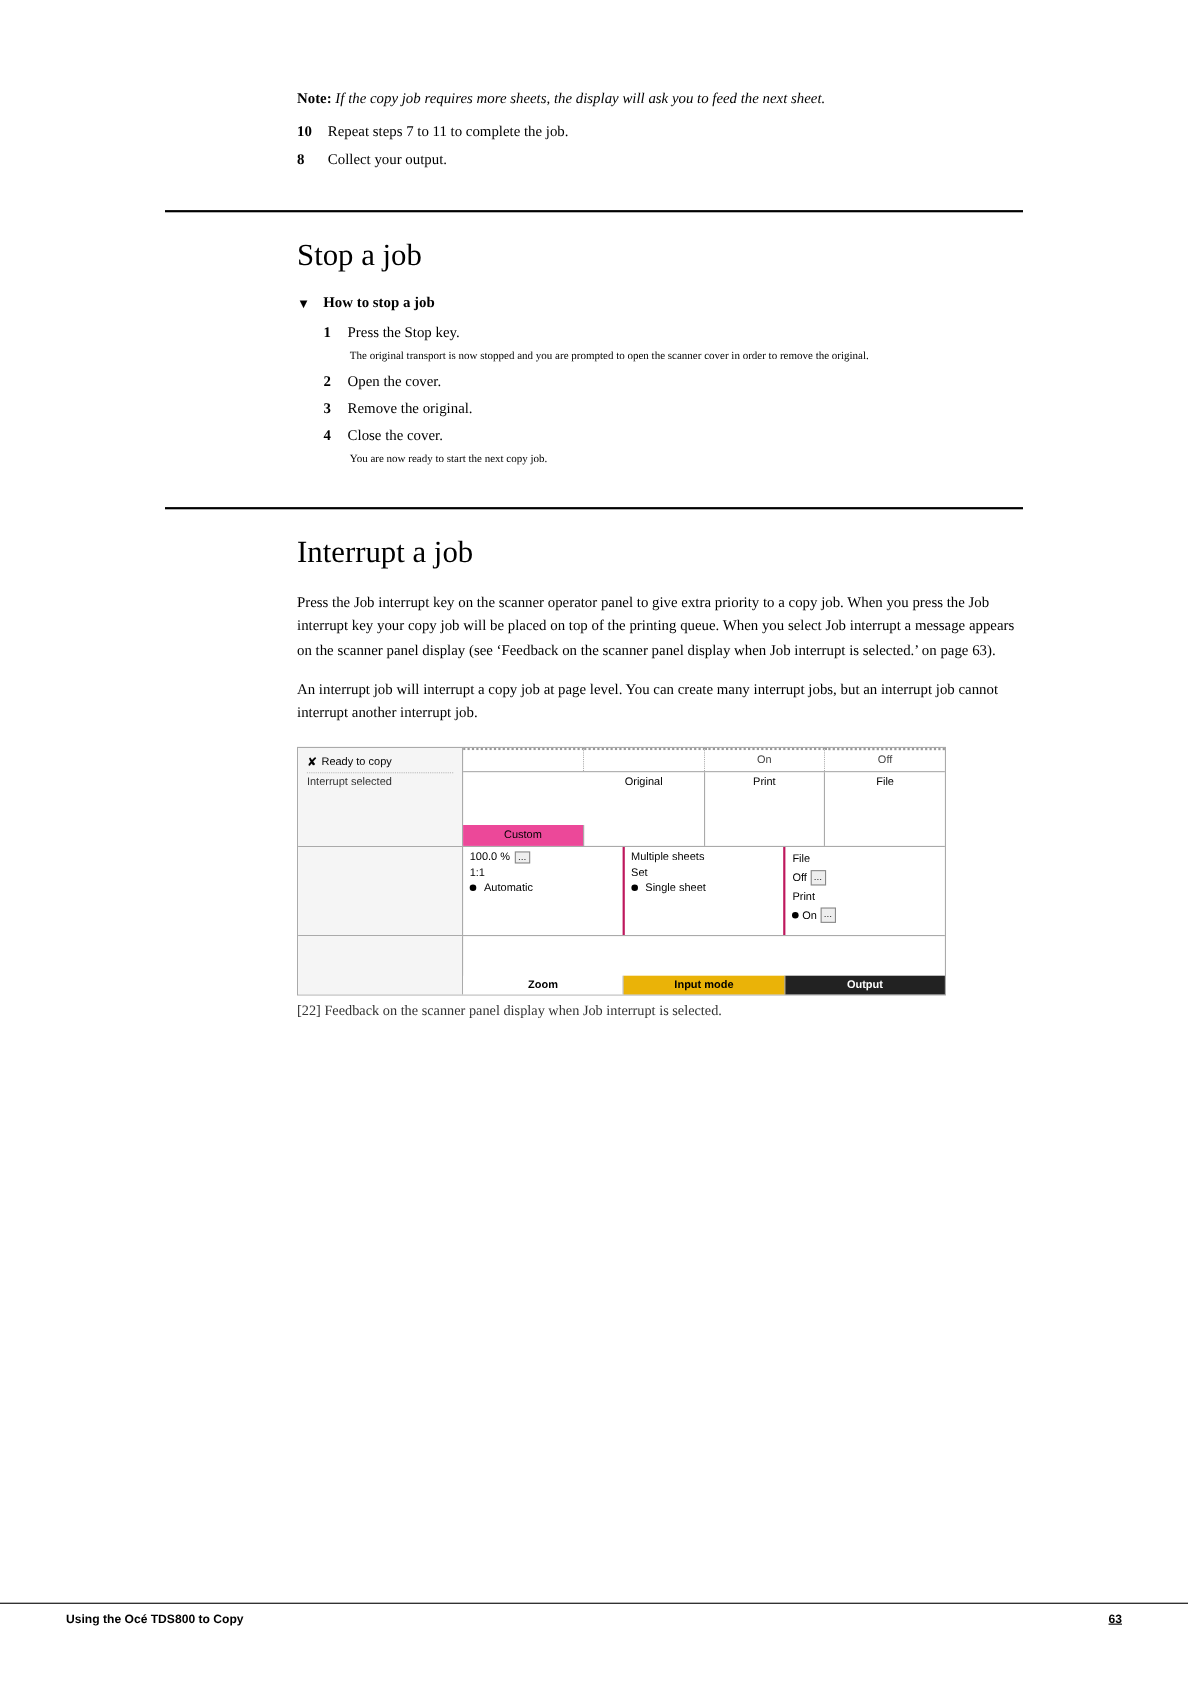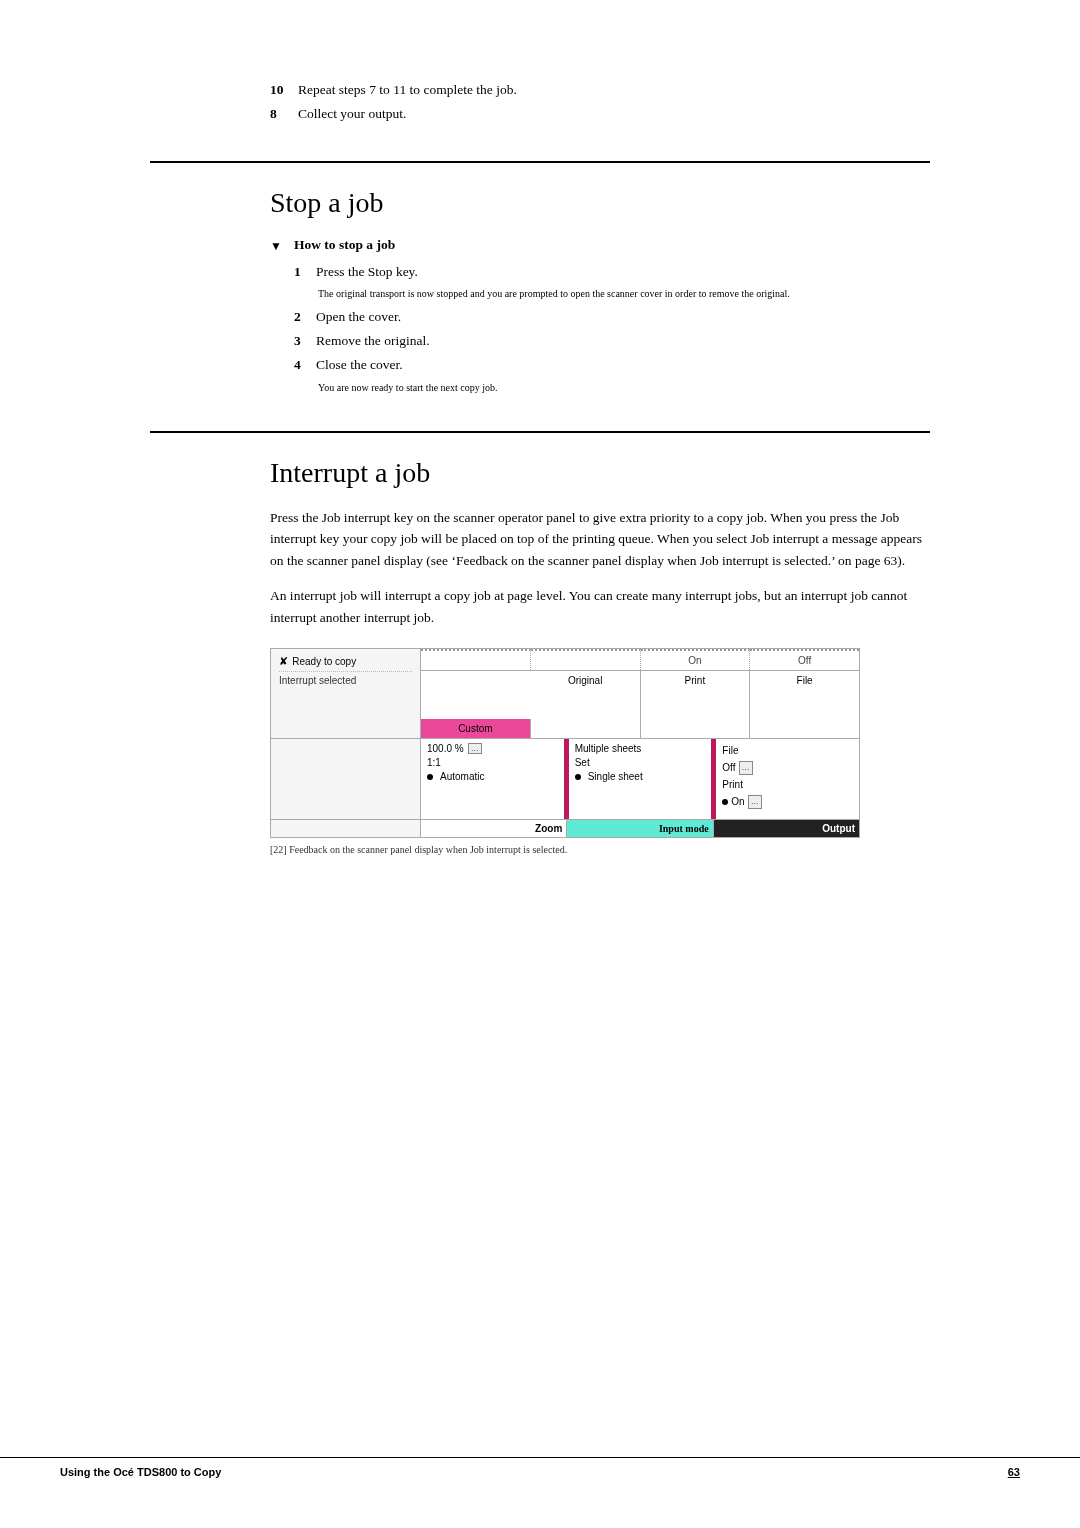--- a/index.html
+++ b/index.html
@@ -236,21 +236,21 @@
       min-height: 80px;
     }
 
     .diagram-sections {
       flex: 1;
       display: flex;
     }
 
     .diagram-section {
       flex: 1;
-      border-right: 5px solid #be185d;
+      border-right: 2px solid #be185d;
       padding: 4px 6px;
       font-size: 10px;
     }
 
     .diagram-section:last-child {
       border-right: none;
     }
 
     .diagram-section.zoom-section {}
     .diagram-section.input-section {}
@@ -285,33 +285,34 @@
       vertical-align: middle;
     }
 
     .section-footer {
       display: flex;
       border-top: 1px solid #aaa;
     }
 
     .section-footer-item {
       flex: 1;
-      text-align: right;
+      text-align: center;
       padding: 3px 4px;
       font-size: 10px;
       font-weight: bold;
       border-right: 1px solid #aaa;
+      margin-top: 36px;
     }
 
     .section-footer-item:last-child {
       border-right: none;
     }
 
     .section-footer-item.zoom-footer { background: #fff; }
-    .section-footer-item.input-footer { background: #5eead4; font-family: Liberation Serif, serif; }
+    .section-footer-item.input-footer { background: #eab308; }
     .section-footer-item.output-footer { background: #222; color: #fff; }
 
     .diagram-footer-left {
       width: 150px;
       border-right: 1px solid #aaa;
       background: #f5f5f5;
     }
 
     .output-list {
       font-size: 10px;
@@ -320,21 +321,21 @@
 
     .output-item {
       display: flex;
       align-items: center;
       margin-bottom: 2px;
     }
 
     
     .diagram-caption {
       margin-left: 120px;
-      font-size: 10px;
+      font-size: 13px;
       color: #333;
       margin-top: 4px;
       margin-bottom: 20px;
     }
 
     
     .page-footer {
       position: absolute;
       bottom: 50px;
       left: 0;
@@ -359,20 +360,26 @@
       font-family: Arial, Helvetica, sans-serif;
       text-decoration: underline;
     }
   </style>
 </head>
 <body>
 
 <div class="page">
 
   <div class="content-area">
+    <div class="note-block">
+      <p class="note-text">
+        <strong>Note:</strong>
+        <em>If the copy job requires more sheets, the display will ask you to feed the next sheet.</em>
+      </p>
+    </div>
 
     <div class="numbered-list">
       <div class="numbered-item">
         <span class="num">10</span>
         <span>Repeat steps 7 to 11 to complete the job.</span>
       </div>
       <div class="numbered-item">
         <span class="num">8</span>
         <span>Collect your output.</span>
       </div>

